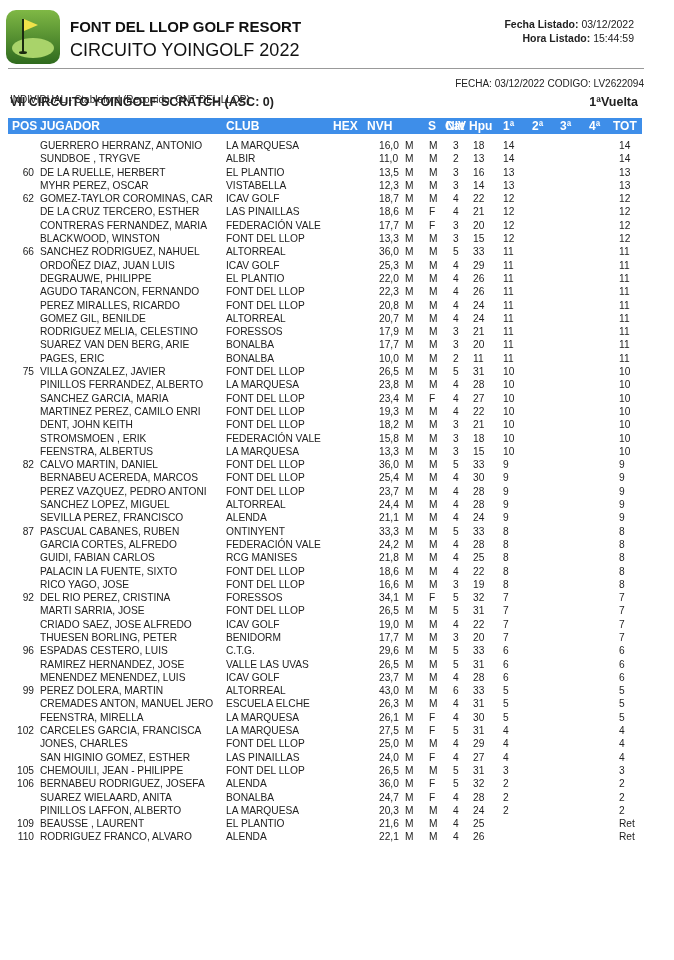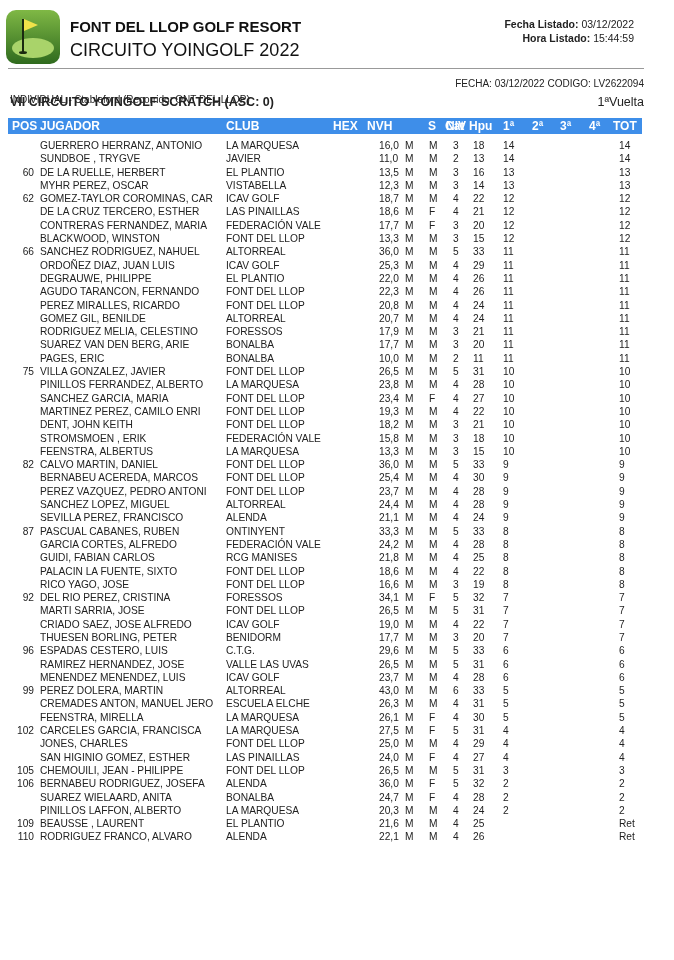--- a/index.html
+++ b/index.html
@@ -13,21 +13,21 @@
       border-top: 6px solid transparent; border-bottom: 6px solid transparent; border-left: 14px solid #f0e24a; }
     .logo .cup { position: absolute; left: 13px; top: 41px; width: 8px; height: 3px; border-radius: 50%; background: #1a2a10; }
     .resort { position: absolute; left: 70px; top: 18px; font-size: 15px; font-weight: bold; color: #111; }
     .circuit { position: absolute; left: 70px; top: 40px; font-size: 18px; color: #111; }
     .meta-right { position: absolute; right: 40px; top: 17px; font-size: 10.5px; text-align: right; line-height: 14px; }
     .meta-right b { font-weight: bold; }
     .rule { position: absolute; left: 8px; right: 30px; top: 68px; height: 1px; background: #999; }
     .info-left { position: absolute; left: 10px; top: 94px; font-size: 10px; }
     .info-right { position: absolute; right: 30px; top: 78px; font-size: 10px; }
     .comp-title { position: absolute; left: 10px; top: 95px; font-size: 12.5px; font-weight: bold; }
-    .vuelta { position: absolute; right: 30px; top: 95px; font-size: 12.5px; font-weight: normal; }
+    .vuelta { position: absolute; right: 36px; top: 95px; font-size: 12.5px; font-weight: bold; }
     .thead { position: absolute; left: 8px; top: 118px; width: 634px; height: 16px; background: #3e8ee9;
       color: #fff; font-size: 12px; font-weight: bold; }
     .thead span { position: absolute; top: 1px; }
     .rows { position: absolute; left: 0; top: 140px; width: 674px; }
     .row { position: relative; height: 13.3px; font-size: 10.2px; color: #222; }
     .row span { position: absolute; top: 0; white-space: nowrap; }
     .c-pos { left: 12px; width: 22px; text-align: right; }
     .c-name { left: 40px; }
     .c-club { left: 226px; }
     .c-hex { left: 333px; margin-left: 46px; }
@@ -113,21 +113,21 @@
       <span class="c-hpu">18</span>
       <span class="c-r1">14</span>
       <span class="c-r2"></span>
       <span class="c-r3"></span>
       <span class="c-r4"></span>
       <span class="c-tot">14</span>
     </div>
     <div class="row">
       <span class="c-pos"></span>
       <span class="c-name">SUNDBOE , TRYGVE</span>
-      <span class="c-club">JAVIER</span>
+      <span class="c-club">ALBIR</span>
       <span class="c-hex">11,0</span>
       <span class="c-nvh"></span>
       <span class="c-niv">M</span>
       <span class="c-s">M</span>
       <span class="c-cat">2</span>
       <span class="c-hpu">13</span>
       <span class="c-r1">14</span>
       <span class="c-r2"></span>
       <span class="c-r3"></span>
       <span class="c-r4"></span>

